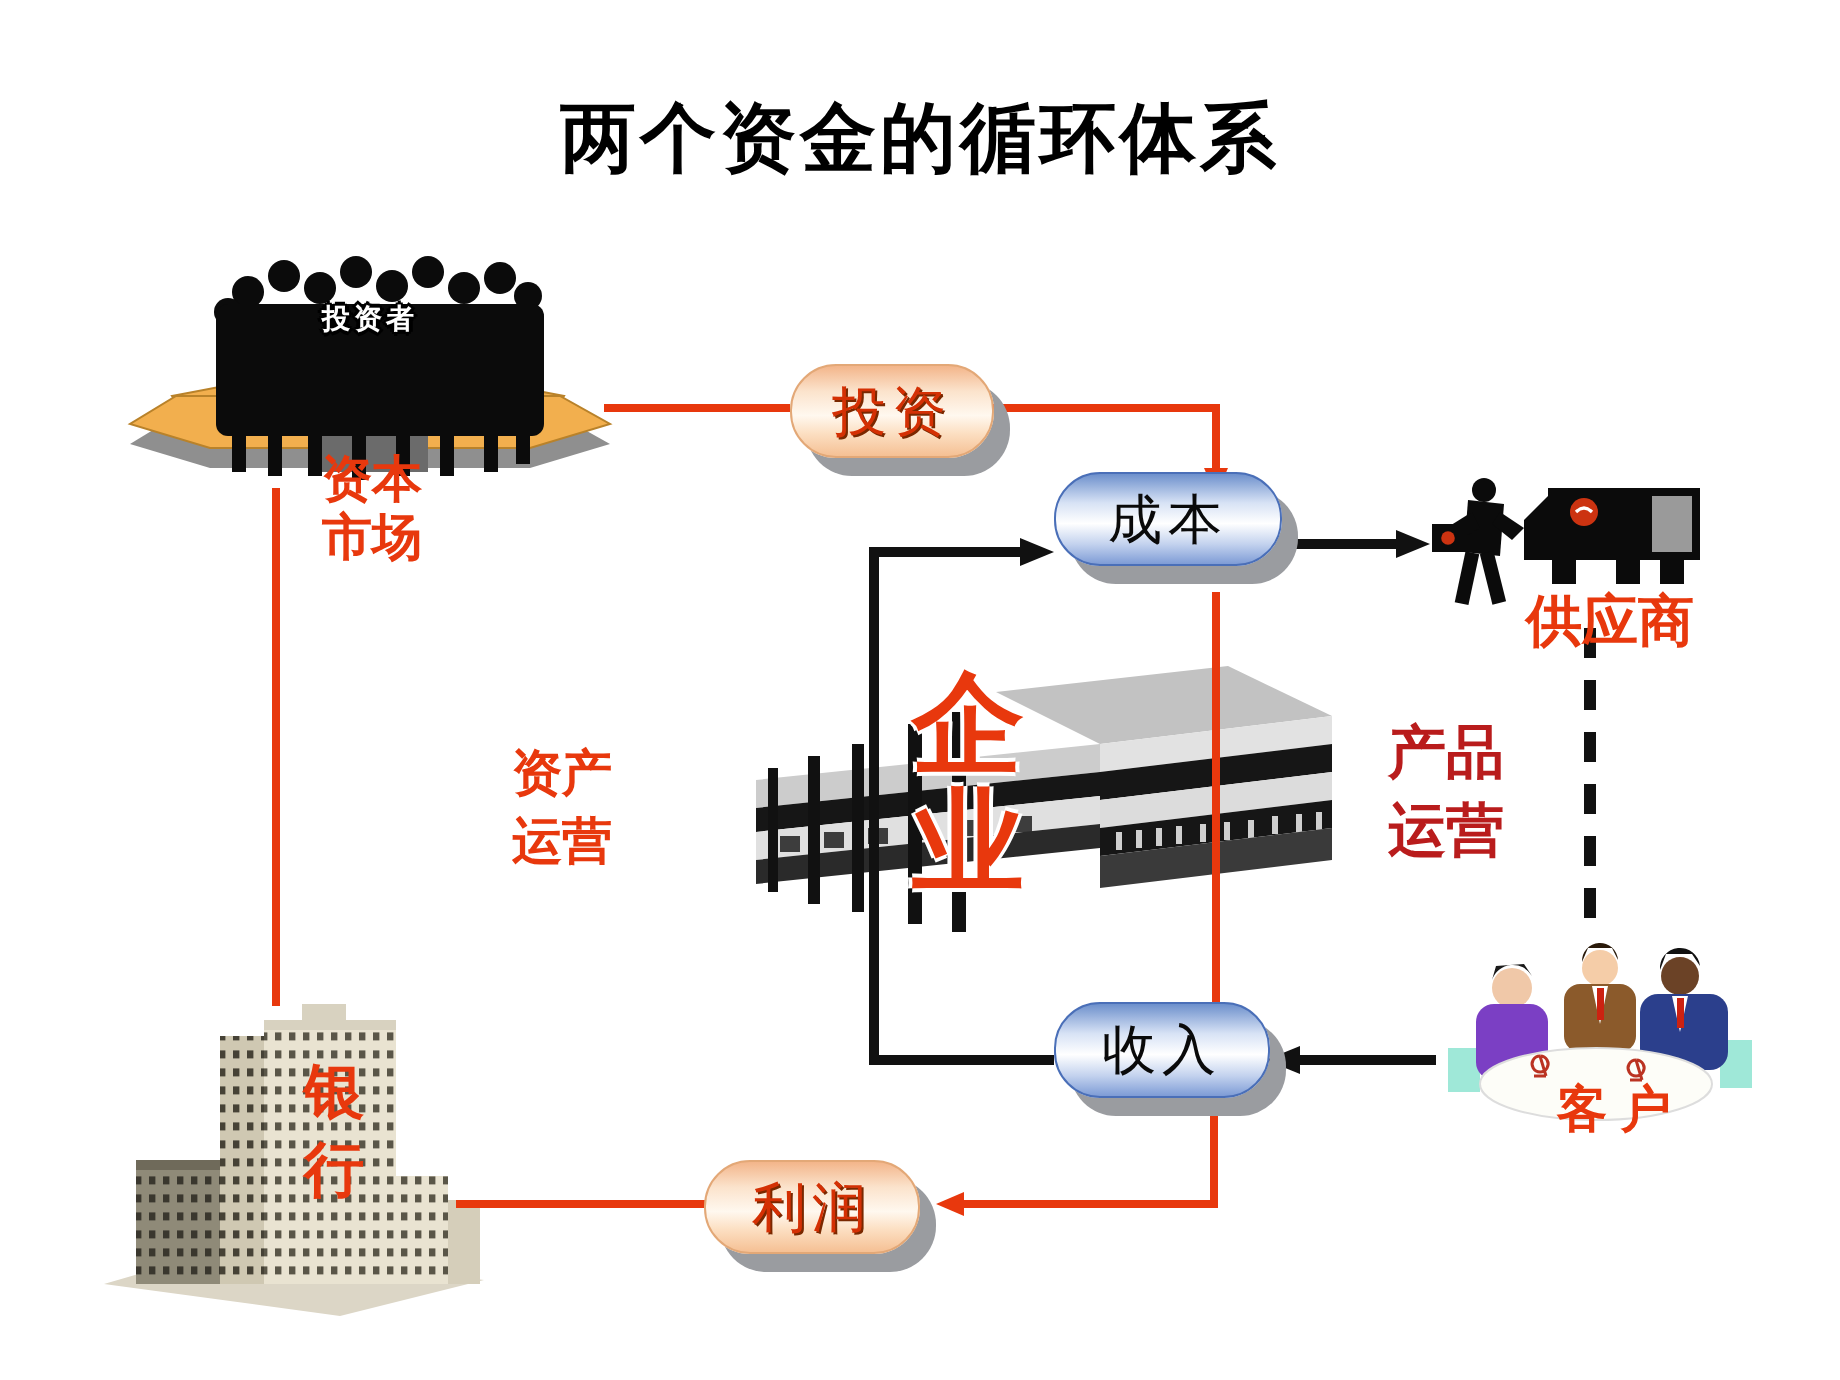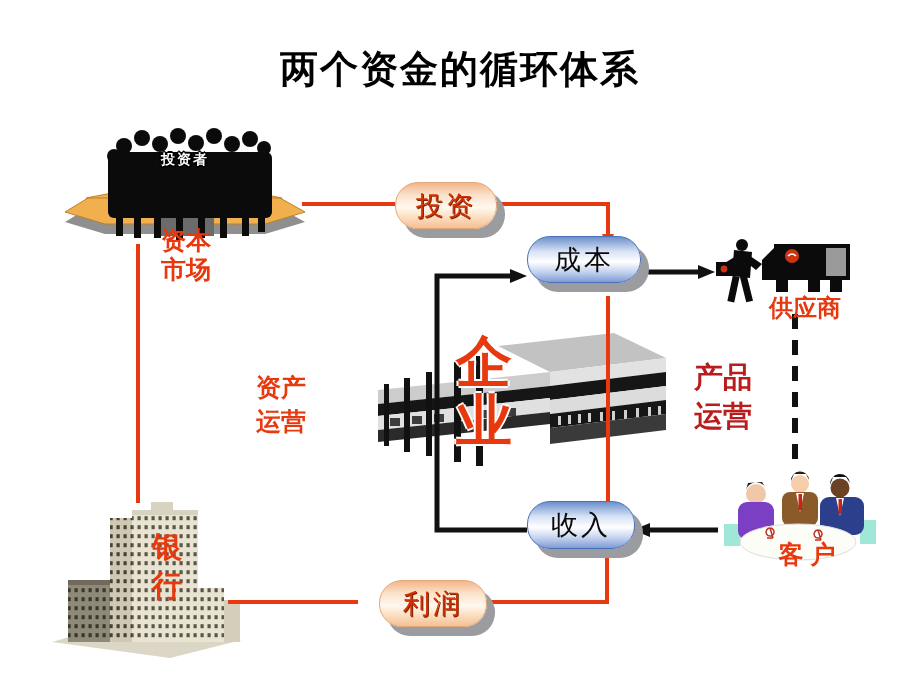--- a/index.html
+++ b/index.html
@@ -13,32 +13,32 @@
         border-radius:23px;font-size:27px;font-weight:normal;letter-spacing:3px;
         box-shadow:8px 9px 0 0 #9a9ca0;}
   .pill-peach{background:linear-gradient(180deg,#f3b58a 0%,#fbe3cc 28%,#fff8ef 55%,#fcdfc2 75%,#f5c094 100%);
         color:#d43004;border:1px solid #e3a877;
         text-shadow:1px 1px 0 #7a2800;}
   .pill-blue{background:linear-gradient(180deg,#6d90cc 0%,#d7e2f5 32%,#ffffff 55%,#c3d2ee 78%,#7e9cd6 100%);
         color:#0a0a0a;border:1px solid #4a6fb8;}
   .pill-investment{left:395px;top:182px;width:100px;height:45px;}
   .pill-cost{left:527px;top:236px;width:112px;height:45px;}
   .pill-income{left:527px;top:501px;width:106px;height:46px;}
-  .pill-profit{left:379px;top:580px;width:106px;height:45px;}
+  .pill-profit{left:352px;top:580px;width:106px;height:45px;}
   
   .lbl{position:absolute;font-weight:bold;white-space:pre-line;z-index:12;text-align:center;}
   .red{color:#e8380d;}
   .lbl-investors{left:130px;top:151px;width:110px;font-size:14px;letter-spacing:2px;color:#fff;
      text-shadow:-2px 0 #000,2px 0 #000,0 -2px #000,0 2px #000,-1px -1px #000,1px 1px #000,-1px 1px #000,1px -1px #000;}
   .lbl-capital-market{left:141px;top:226px;width:90px;font-size:25px;line-height:1.15;}
   .lbl-asset-ops{left:236px;top:371px;width:90px;font-size:25px;line-height:1.35;}
   .lbl-product-ops{left:678px;top:358px;width:90px;font-size:29px;line-height:1.35;color:#b91c1c;}
   .lbl-enterprise{left:452px;top:332px;width:64px;font-size:56px;line-height:1.06;
      text-shadow:-2px 0 #fff,2px 0 #fff,0 -2px #fff,0 2px #fff;}
-  .lbl-supplier{left:755px;top:292px;width:100px;font-size:24px;}
+  .lbl-supplier{left:755px;top:292px;width:100px;font-size:28px;}
   .lbl-customer{left:752px;top:538px;width:110px;font-size:25px;}
   .lbl-bank{left:146px;top:527px;width:42px;font-size:30px;line-height:1.3;}
   
   .clipart{z-index:1;}
   .connectors{position:absolute;left:0;top:0;z-index:5;}
 </style>
 </head>
 <body>
 
 <div class="stage">

